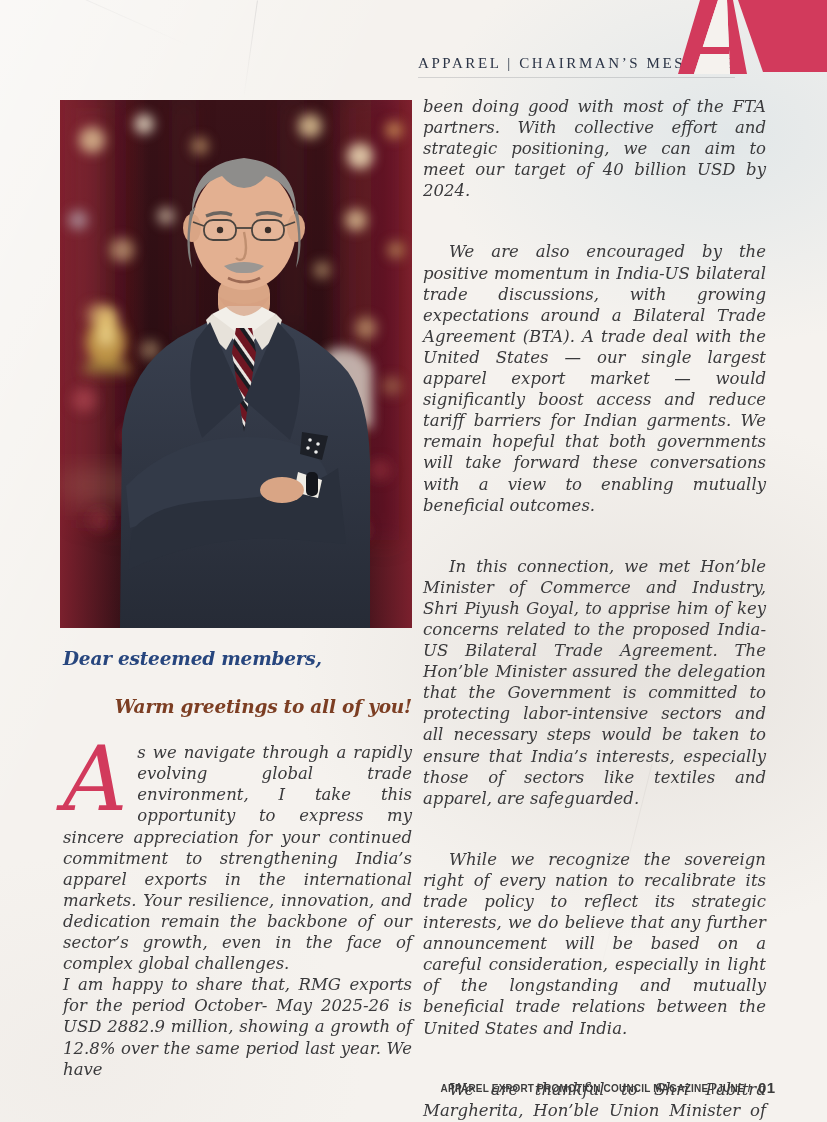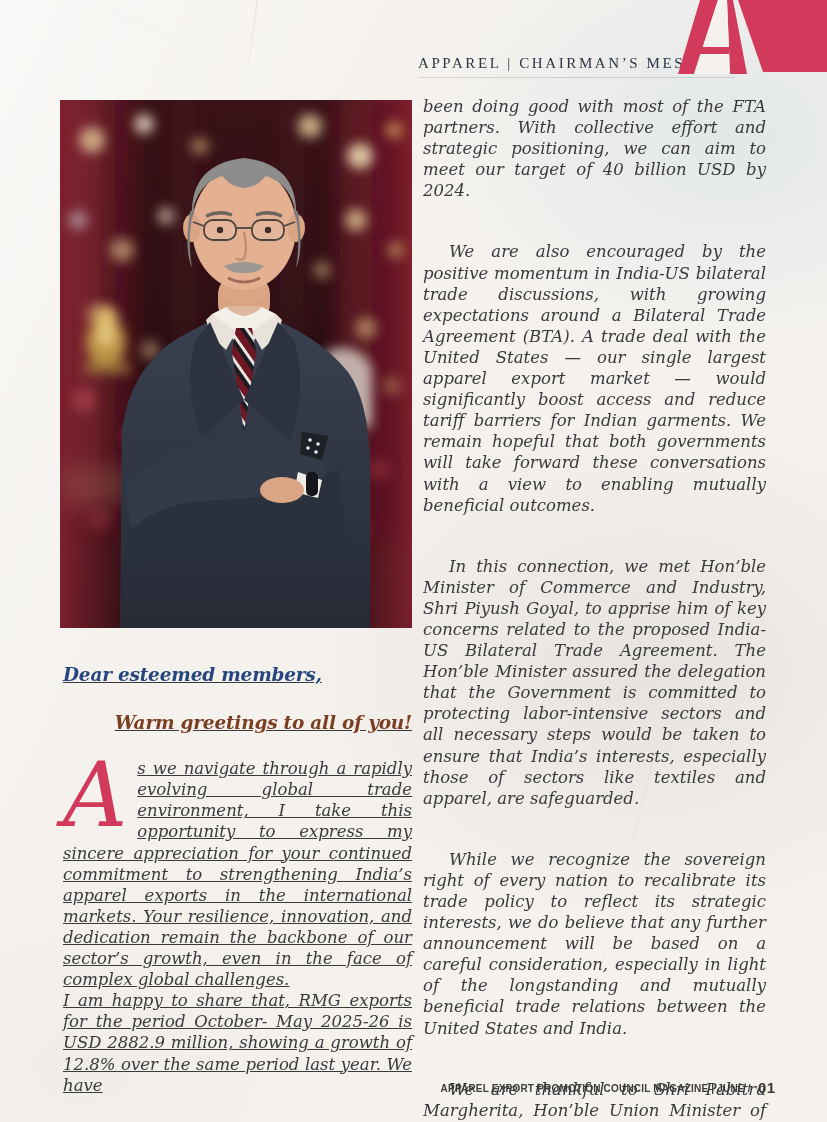--- a/index.html
+++ b/index.html
@@ -34,21 +34,21 @@
   .logo{position:absolute;right:0;top:0;width:150px;height:76px;}
 
   
   .photo{position:absolute;left:60px;top:100px;width:352px;height:528px;overflow:hidden;}
 
   
   .col{position:absolute;color:#3a3a3c;font-style:italic;font-size:16.5px;line-height:21.1px;text-align:justify;}
   .col p{margin:0 0 25px 0;}
   .col p.indent{text-indent:26px;margin-top:40px;}
   .col p.tight{margin-bottom:0;}
-  .col-left{left:63px;top:664px;width:349px;text-decoration:underline;}
+  .col-left{left:63px;top:648px;width:349px;}
   .col-right{left:423px;top:96px;width:343px;}
 
   .greet{font-weight:bold;font-style:italic;font-size:18.5px;letter-spacing:-0.2px;text-align:left;}
   .greet-blue{color:#27467e;margin:0 0 27px 0;}
   .greet-brown{color:#7c3e23;margin:0 0 25px 0;text-align:right;}
 
   .dropcap{
     float:left;color:#d23a5c;font-style:italic;
     font-size:89px;line-height:70px;
     padding:2px 10px 0 0;font-family:"DejaVu Serif", serif;

